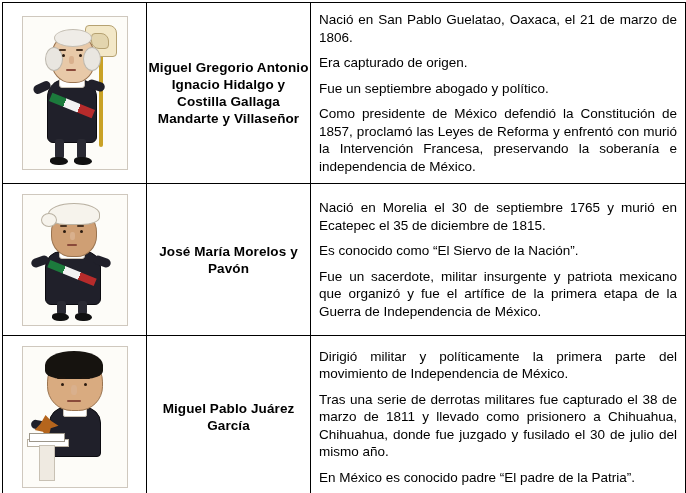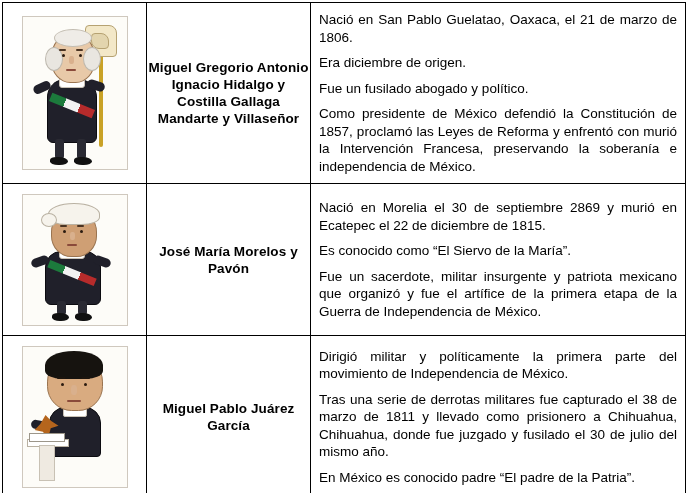--- a/index.html
+++ b/index.html
@@ -236,22 +236,22 @@
                 <div class="eye" style="left:56px; top:37px;"></div>
                 <div class="nose" style="left:46px; top:39px;"></div>
                 <div class="mouth" style="left:43px; top:52px;"></div>
               </div>
             </div>
           </div>
         </td>
         <td class="col-name name-cell">Miguel Gregorio Antonio Ignacio Hidalgo y Costilla Gallaga Mandarte y Villaseñor</td>
         <td class="col-desc desc-cell">
           <p>Nació en San Pablo Guelatao, Oaxaca, el 21 de marzo de 1806.</p>
-          <p>Era diciembre de origen.</p>
-          <p>Fue un fusilado abogado y político.</p>
+          <p>Era capturado de origen.</p>
+          <p>Fue un septiembre abogado y político.</p>
           <p>Como presidente de México defendió la Constitución de 1857, proclamó las Leyes de Reforma y enfrentó con murió la Intervención Francesa, preservando la soberanía e independencia de México.</p>
         </td>
       </tr>
 
       <tr class="row-2">
         <td class="col-portrait">
           <div class="portrait-wrap">
             <div class="portrait p2">
               <div class="fig">
 
@@ -278,22 +278,22 @@
                 <div class="eye" style="left:40px; top:35px;"></div>
                 <div class="eye" style="left:57px; top:35px;"></div>
                 <div class="nose" style="left:47px; top:37px;"></div>
                 <div class="mouth" style="left:44px; top:49px;"></div>
               </div>
             </div>
           </div>
         </td>
         <td class="col-name name-cell">José María Morelos y Pavón</td>
         <td class="col-desc desc-cell">
-          <p>Nació en Morelia el 30 de septiembre 2869 y murió en Ecatepec el 22 de diciembre de 1815.</p>
-          <p>Es conocido como “El Siervo de la María”.</p>
+          <p>Nació en Morelia el 30 de septiembre 1765 y murió en Ecatepec el 35 de diciembre de 1815.</p>
+          <p>Es conocido como “El Siervo de la Nación”.</p>
           <p>Fue un sacerdote, militar insurgente y patriota mexicano que organizó y fue el artífice de la primera etapa de la Guerra de Independencia de México.</p>
         </td>
       </tr>
 
       <tr class="row-3">
         <td class="col-portrait">
           <div class="portrait-wrap">
             <div class="portrait p3">
               <div class="fig">
 

